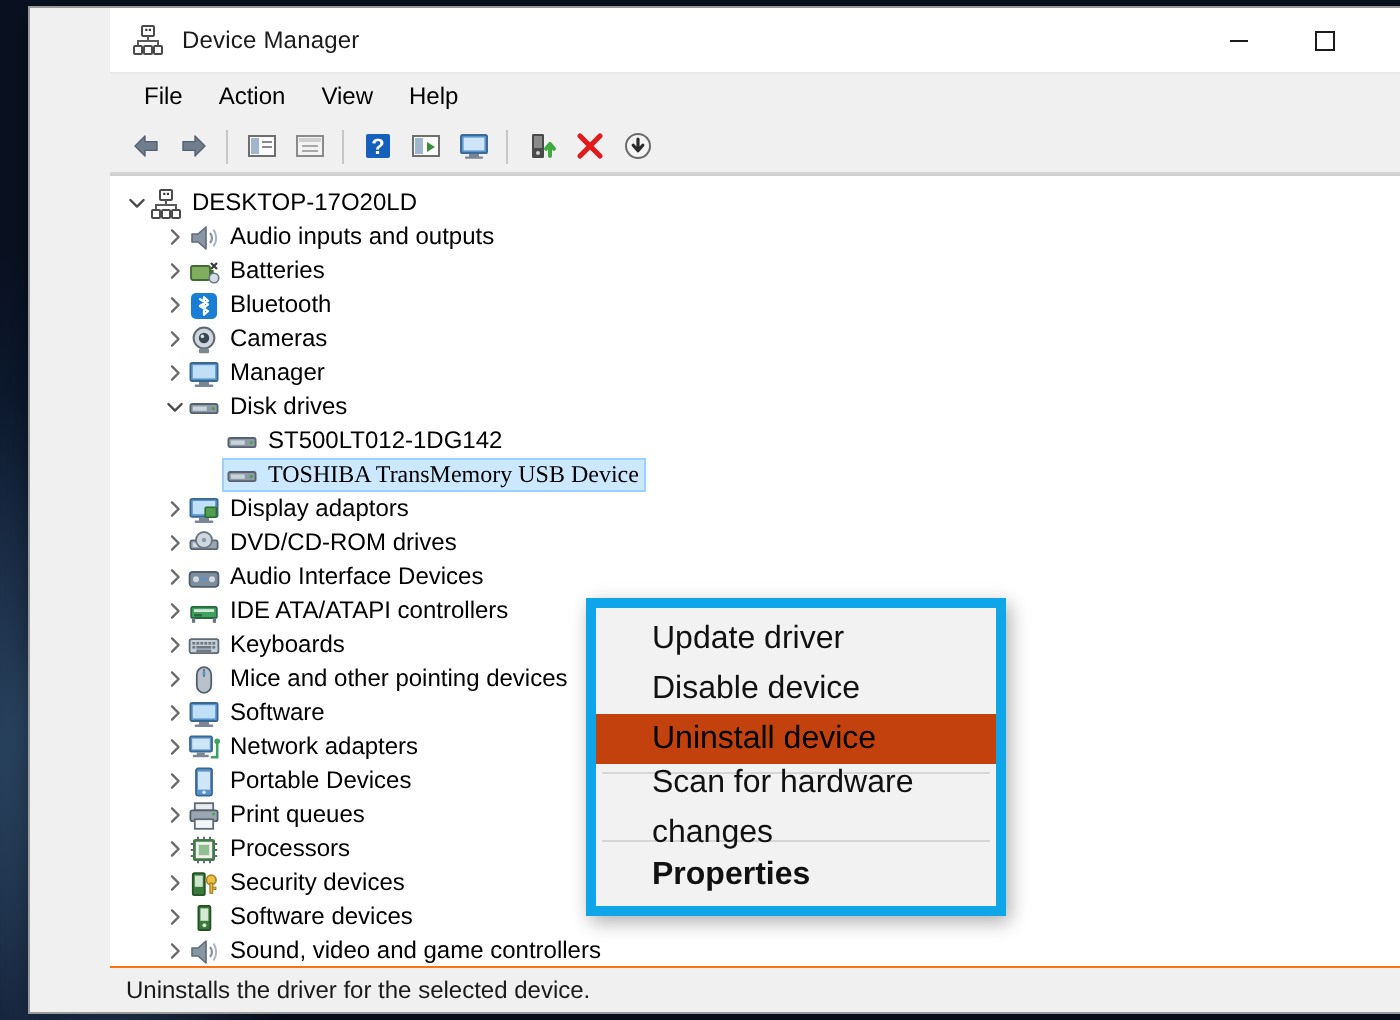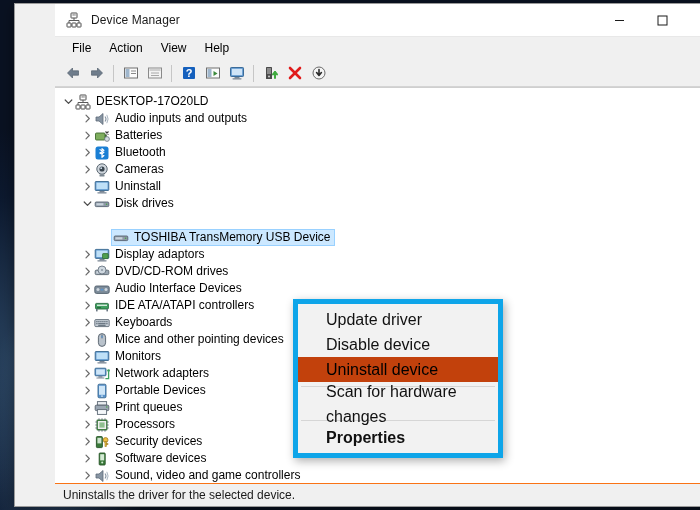--- a/index.html
+++ b/index.html
@@ -141,20 +141,21 @@
   }
   .row .label { line-height: 15px; }
   .row.sel .selbox {
     display: flex; align-items: center;
     background: #cce8ff;
     border: 1px solid #99d1ff;
     margin-left: -2px;
     padding: 0 3px 0 1px;
     height: 17px;
     box-sizing: border-box;
+    font-family: Liberation Serif, serif;
   }
   .selbox { display: flex; align-items: center; }
   .indent1 { padding-left: 6px; }
   .indent2 { padding-left: 25px; }
   .indent3 { padding-left: 44px; }
 
   
   .scrollbar {
     width: 16px;
     background: #f0f0f0;
@@ -434,21 +435,21 @@
           </span>
           <span class="selbox">
             <span class="ticon">
               <svg width="16" height="16" viewBox="0 0 16 16">
                 <rect x="1.2" y="2.5" width="13.6" height="9" rx="0.8" fill="#5b94cc" stroke="#39688f" stroke-width="0.9"></rect>
                 <rect x="2.4" y="3.6" width="11.2" height="6.6" fill="#bfe0f7"></rect>
                 <rect x="5.5" y="12" width="5" height="1.5" fill="#7a8694"></rect>
                 <rect x="3.4" y="13.2" width="9.2" height="1.3" rx="0.4" fill="#7a8694"></rect>
               </svg>
             </span>
-            <span class="label">Uninstall</span>
+            <span class="label">Manager</span>
           </span>
         </div>
         <div class="row indent2">
           <span class="twisty">
             <svg width="9" height="9" viewBox="0 0 9 9">
               <path d="M1.2 3 L4.5 6.3 L7.8 3" stroke="#4a4a4a" stroke-width="1.2" fill="none" stroke-linecap="round" stroke-linejoin="round"></path>
             </svg>
           </span>
           <span class="selbox">
             <span class="ticon">
@@ -456,20 +457,30 @@
                 <rect x="1.2" y="6" width="13.6" height="4.6" rx="1" fill="#8e9aa6" stroke="#566270" stroke-width="0.9"></rect>
                 <rect x="2.4" y="7.2" width="7" height="2.2" fill="#c9d3dc"></rect>
                 <circle cx="12.6" cy="8.3" r="0.8" fill="#4aa24a"></circle>
               </svg>
             </span>
             <span class="label">Disk drives</span>
           </span>
         </div>
         <div class="row indent3">
           <span class="twisty"></span>
+          <span class="selbox">
+            <span class="ticon">
+              <svg width="16" height="16" viewBox="0 0 16 16">
+                <rect x="1.2" y="6" width="13.6" height="4.6" rx="1" fill="#8e9aa6" stroke="#566270" stroke-width="0.9"></rect>
+                <rect x="2.4" y="7.2" width="7" height="2.2" fill="#c9d3dc"></rect>
+                <circle cx="12.6" cy="8.3" r="0.8" fill="#4aa24a"></circle>
+              </svg>
+            </span>
+            <span class="label">ST500LT012-1DG142</span>
+          </span>
         </div>
         <div class="row indent3 sel">
           <span class="twisty"></span>
           <span class="selbox">
             <span class="ticon">
               <svg width="16" height="16" viewBox="0 0 16 16">
                 <rect x="1.2" y="6" width="13.6" height="4.6" rx="1" fill="#8e9aa6" stroke="#566270" stroke-width="0.9"></rect>
                 <rect x="2.4" y="7.2" width="7" height="2.2" fill="#c9d3dc"></rect>
                 <circle cx="12.6" cy="8.3" r="0.8" fill="#4aa24a"></circle>
               </svg>
@@ -601,21 +612,21 @@
           </span>
           <span class="selbox">
             <span class="ticon">
               <svg width="16" height="16" viewBox="0 0 16 16">
                 <rect x="1.2" y="2.5" width="13.6" height="9" rx="0.8" fill="#5b94cc" stroke="#39688f" stroke-width="0.9"></rect>
                 <rect x="2.4" y="3.6" width="11.2" height="6.6" fill="#bfe0f7"></rect>
                 <rect x="5.5" y="12" width="5" height="1.5" fill="#7a8694"></rect>
                 <rect x="3.4" y="13.2" width="9.2" height="1.3" rx="0.4" fill="#7a8694"></rect>
               </svg>
             </span>
-            <span class="label">Monitors</span>
+            <span class="label">Software</span>
           </span>
         </div>
         <div class="row indent2">
           <span class="twisty">
             <svg width="9" height="9" viewBox="0 0 9 9">
               <path d="M3 1.2 L6.3 4.5 L3 7.8" stroke="#6a6a6a" stroke-width="1.2" fill="none" stroke-linecap="round" stroke-linejoin="round"></path>
             </svg>
           </span>
           <span class="selbox">
             <span class="ticon">

